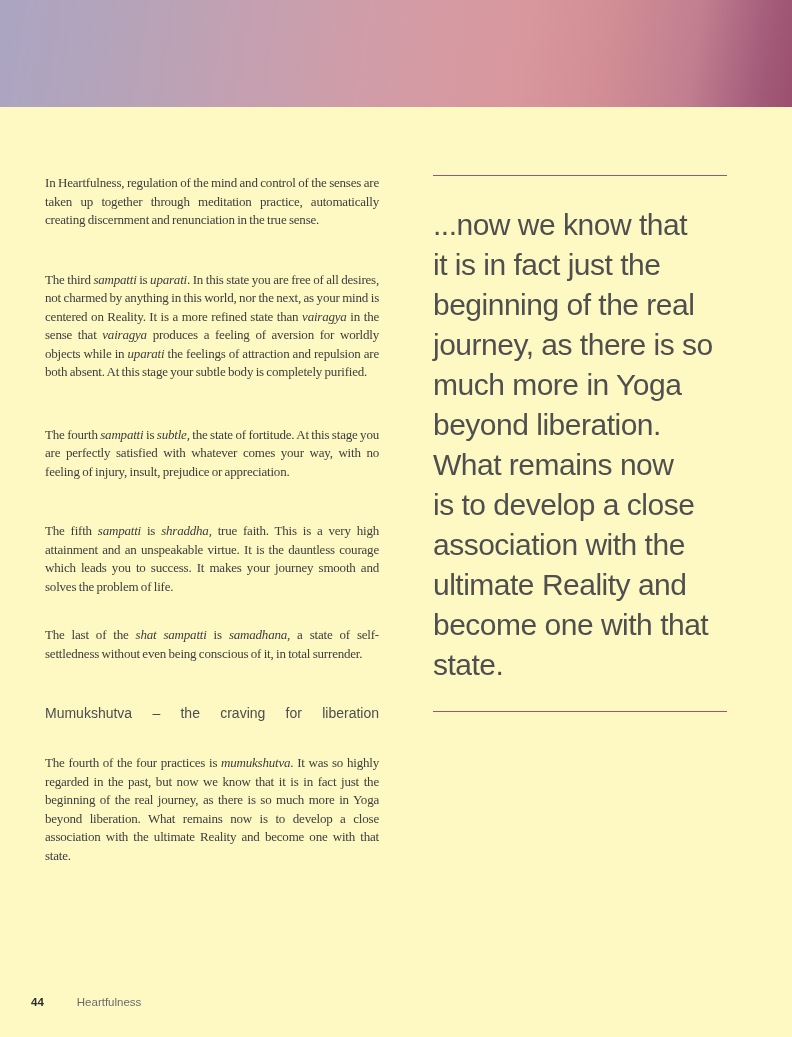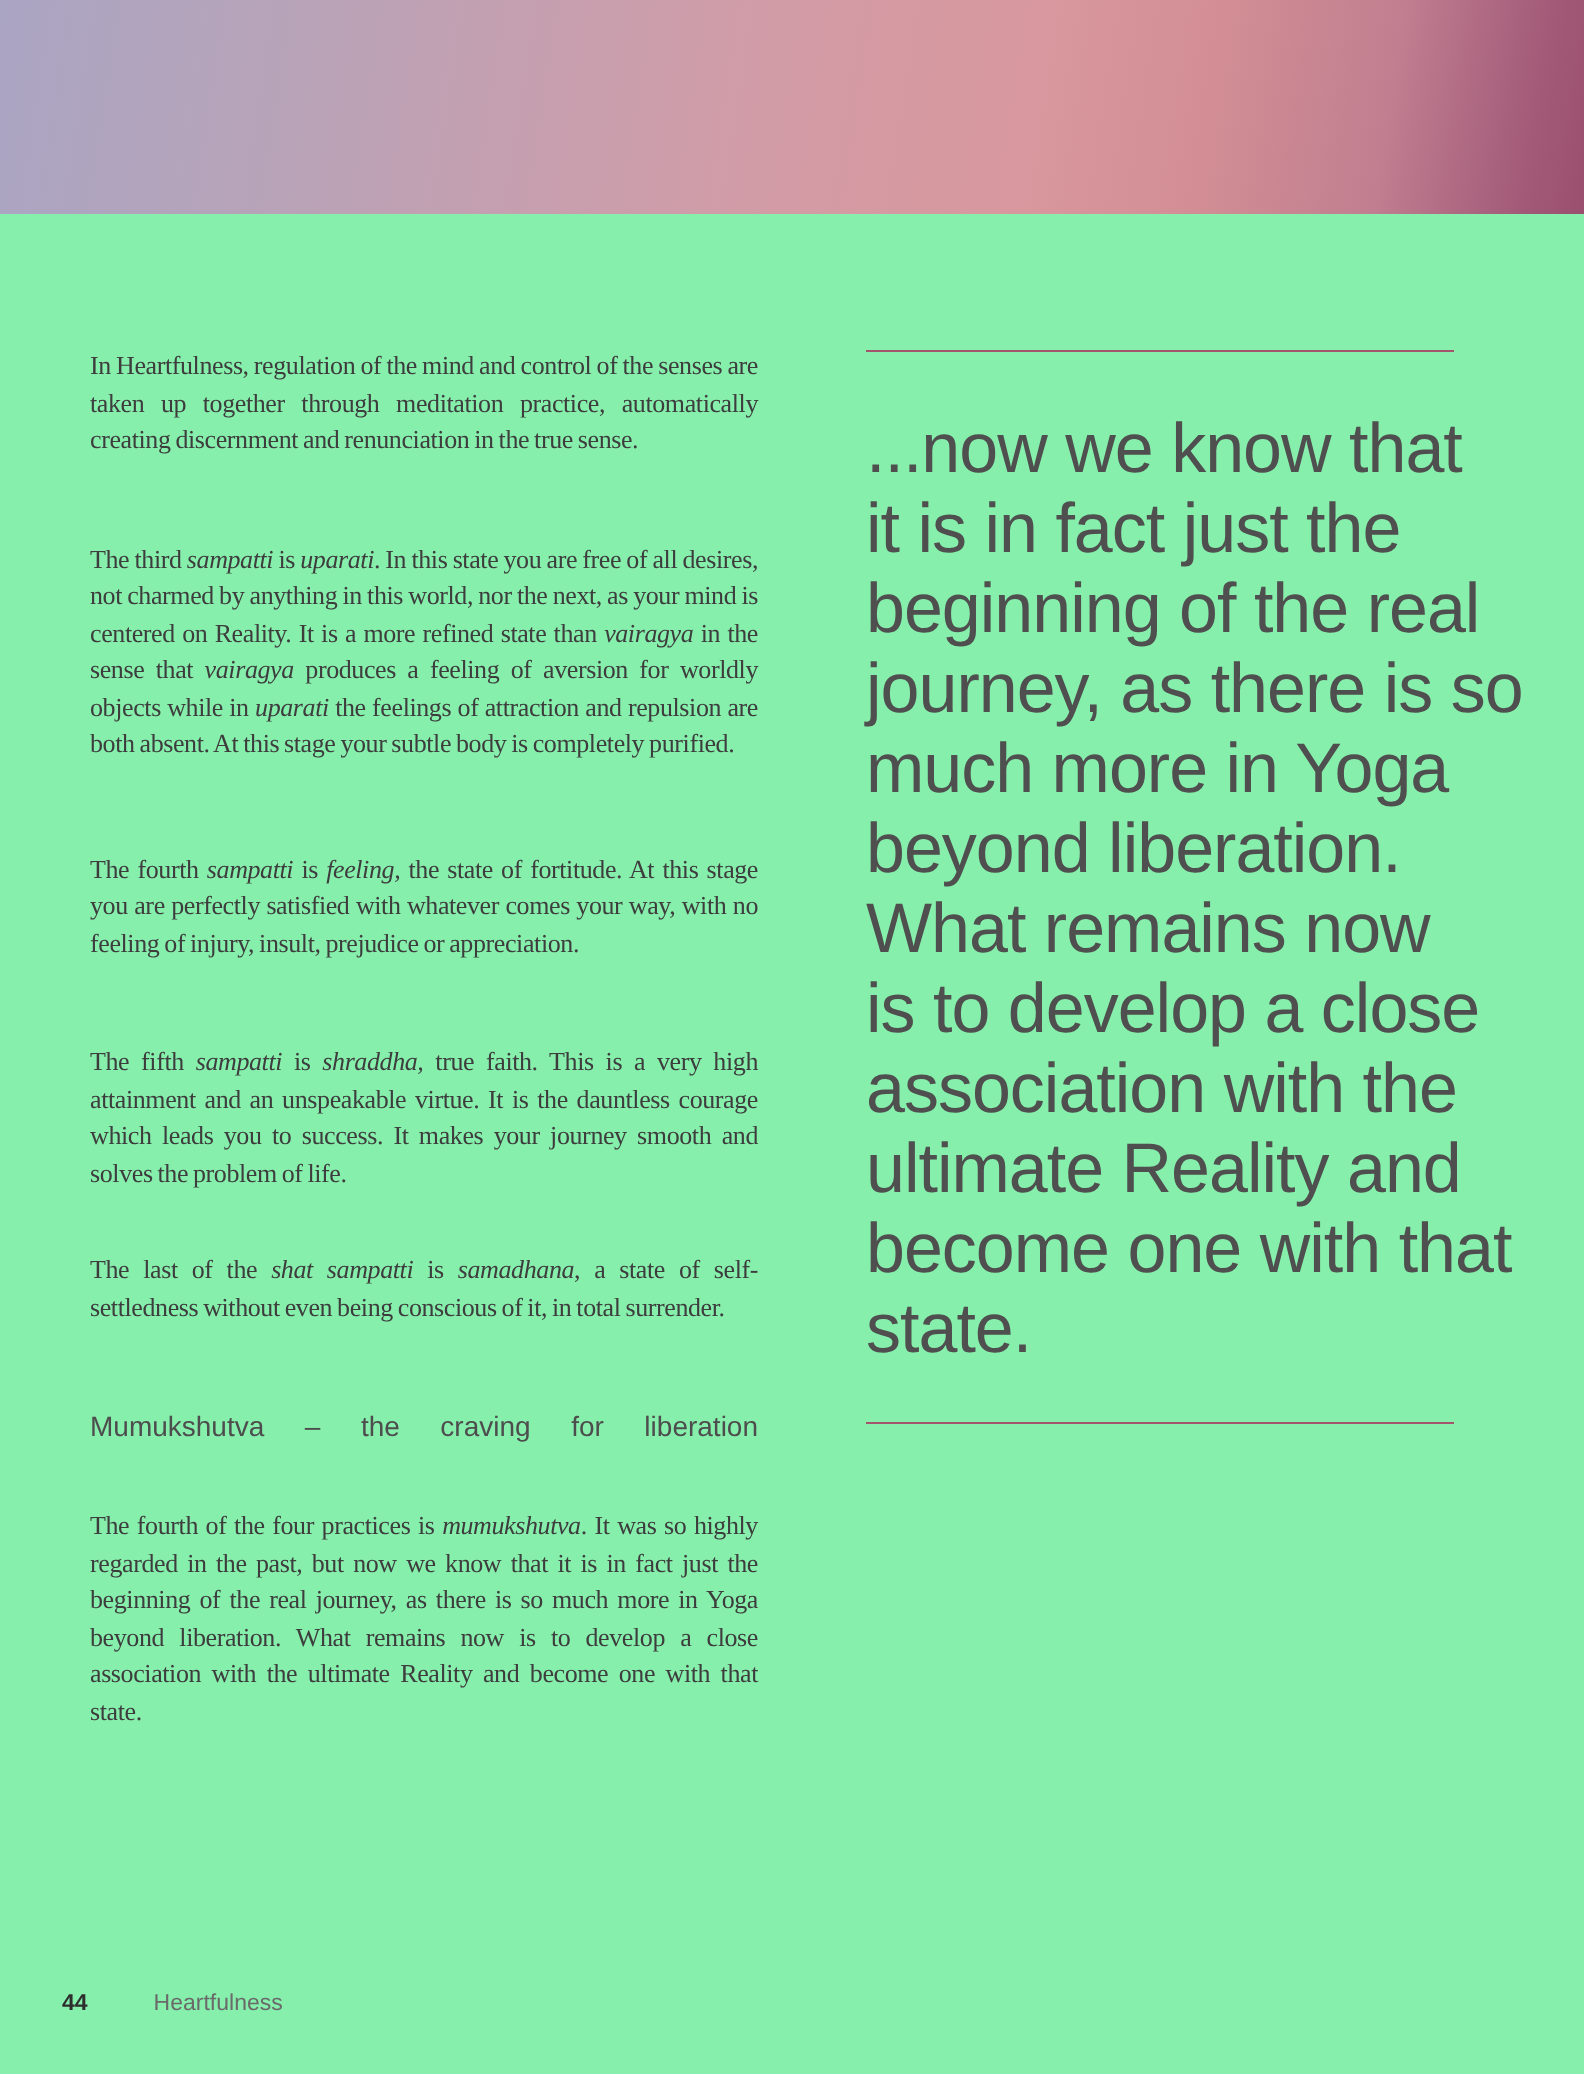--- a/index.html
+++ b/index.html
@@ -4,21 +4,21 @@
 <style>
   html, body {
     margin: 0;
     padding: 0;
     background: #ffffff;
   }
   .page {
     position: relative;
     width: 792px;
     height: 1037px;
-    background: #86efac;
+    background: #fef9c3;
     overflow: hidden;
     font-family: "Liberation Sans", sans-serif;
   }
 
   
   .band {
     position: absolute;
     left: 0;
     top: 0;
     width: 792px;
@@ -79,21 +79,21 @@
   .rule {
     border: none;
     border-top: 1px solid #a4536d;
     margin: 0;
     height: 0;
   }
   .quote {
     margin: 29px 0 26px 0;
     font-family: "Liberation Sans", sans-serif;
     font-weight: 300;
-    font-size: 35px;
+    font-size: 30px;
     line-height: 40px;
     letter-spacing: -0.5px;
     color: #4f4f4f;
     white-space: pre;
   }
 
   
   .footer {
     position: absolute;
     left: 31px;
@@ -116,21 +116,21 @@
 </head>
 <body>
 
 <div class="page">
 
   <div class="band"></div>
 
   <main class="left-col">
     <p><span>In Heartfulness, regulation of the mind and control of the senses are taken up together through meditation practice, automatically creating discernment and renunciation in the true sense.</span></p>
     <p class="sp-44"><span>The third </span><i>sampatti</i><span> is </span><i>uparati</i><span>. In this state you are free of all desires, not charmed by anything in this world, nor the next, as your mind is centered on Reality. It is a more refined state than </span><i>vairagya</i><span> in the sense that </span><i>vairagya</i><span> produces a feeling of aversion for worldly objects while in </span><i>uparati</i><span> the feelings of attraction and repulsion are both absent. At this stage your subtle body is completely purified.</span></p>
-    <p><span>The fourth </span><i>sampatti</i><span> is </span><i>feeling,</i><span> the state of fortitude. At this stage you are perfectly satisfied with whatever comes your way, with no feeling of injury, insult, prejudice or appreciation.</span></p>
+    <p><span>The fourth </span><i>sampatti</i><span> is </span><i>subtle,</i><span> the state of fortitude. At this stage you are perfectly satisfied with whatever comes your way, with no feeling of injury, insult, prejudice or appreciation.</span></p>
     <p class="sp-30"><span>The fifth </span><i>sampatti</i><span> is </span><i>shraddha,</i><span> true faith. This is a very high attainment and an unspeakable virtue. It is the dauntless courage which leads you to success. It makes your journey smooth and solves the problem of life.</span></p>
     <p class="sp-42"><span>The last of the </span><i>shat sampatti</i><span> is </span><i>samadhana</i><span>, a state of self-settledness without even being conscious of it, in total surrender.</span></p>
     <h2 class="heading">Mumukshutva – the craving for liberation</h2>
     <p class="last"><span>The fourth of the four practices is </span><i>mumukshutva</i><span>. It was so highly regarded in the past, but now we know that it is in fact just the beginning of the real journey, as there is so much more in Yoga beyond liberation. What remains now is to develop a close association with the ultimate Reality and become one with that state.</span></p>
   </main>
 
   <aside class="right-col">
     <hr class="rule">
     <div class="quote">...now we know that
 it is in fact just the

